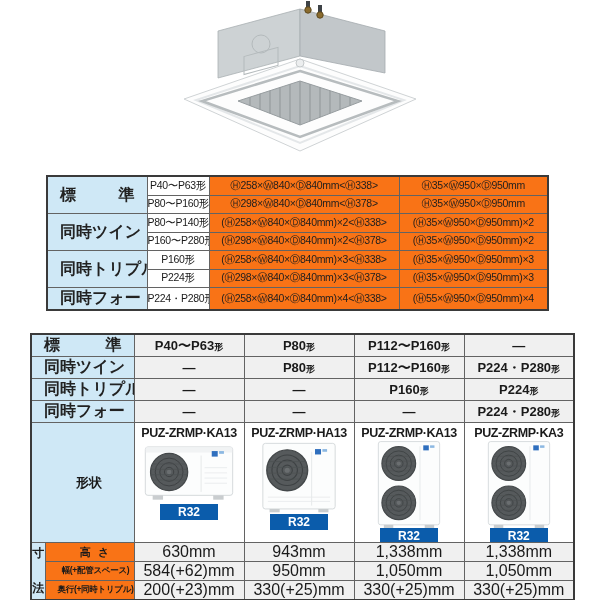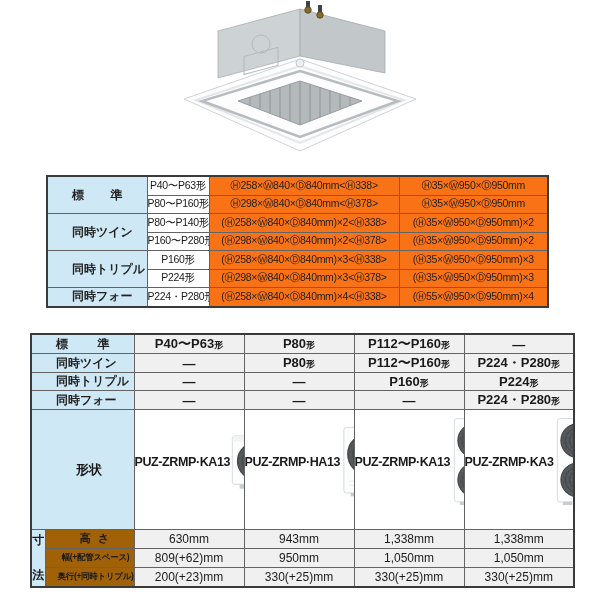--- a/index.html
+++ b/index.html
@@ -6,50 +6,50 @@
   #stage{position:relative;width:600px;height:600px;background:#fff;overflow:hidden;
          font-family:"Liberation Sans","DejaVu Sans",sans-serif;color:#1a1a1a;}
 
   
   .hero{position:absolute;left:160px;top:0px;width:280px;height:170px;}
 
   
   table{border-collapse:collapse;table-layout:fixed;}
   td{border:1px solid #636363;padding:0;overflow:hidden;white-space:nowrap;}
   .t-outer{border:2px solid #3a3a3a;}
-  .lbl{background:#cfe8f6;font-weight:bold;font-size:12px;text-align:justify;
-       text-align-last:justify;padding:0 24px;color:#222;}
+  .lbl{background:#cfe8f6;font-weight:bold;font-size:16px;text-align:justify;
+       text-align-last:justify;padding:0 12px;color:#222;}
 
   
   .t1{position:absolute;left:46px;top:175px;width:501px;}
   .t1 td{height:17.5px;text-align:center;}
   .t1 .typ{font-size:10.5px;background:#fff;letter-spacing:-0.3px;}
   .t1 .dim{font-size:10.5px;background:#f97316;letter-spacing:-0.3px;color:#1e1e1e;}
 
   
   .t2{position:absolute;left:30px;top:333px;width:543px;}
   .t2 td{text-align:center;}
   .t2 .sysrow td{height:17px;}
   .t2 .cellv{font-size:13px;font-weight:bold;background:#f0f0f0;}
   .t2 .cellv .sfx{font-size:9px;font-weight:bold;}
   .shape-lbl{background:#cfe8f6;font-weight:bold;font-size:13px;text-align:justify;
              text-align-last:justify;padding:0 44px;}
   .shape-cell{vertical-align:top;background:#fff;height:119px;}
-  .shape-inner{display:flex;flex-direction:row;align-items:center;height:101px;}
+  .shape-inner{display:flex;flex-direction:column;align-items:center;height:101px;}
   .model{font-size:12.5px;font-weight:bold;letter-spacing:-0.4px;padding-top:3px;}
   .imgwrap{flex:1;display:flex;align-items:center;justify-content:center;}
   .r32{background:#0b5cab;color:#fff;font-weight:bold;font-size:12px;width:58px;
        height:16px;line-height:16px;text-align:center;margin-bottom:5px;}
   .dimgrp{background:#cfe8f6;font-weight:bold;font-size:12px;}
   .dimgrp-inner{display:flex;flex-direction:column;justify-content:space-between;
                 align-items:center;height:52px;padding:2px 0;}
-  .sublbl{background:#a16207;font-weight:bold;text-align:left;padding-left:12px;}
+  .sublbl{background:#f97316;font-weight:bold;text-align:left;padding-left:12px;}
   .sublbl.big{font-size:11px;letter-spacing:2px;}
   .sublbl.small{font-size:8.5px;letter-spacing:-0.3px;margin-left:12px;}
-  .dimval{font-size:12px;background:#f0f0f0;}
+  .dimval{font-size:16px;background:#f0f0f0;}
   .t2 .dimrow td{height:17px;}
   svg{display:block;}
 </style>
 </head>
 <body>
 <div id="stage">
 
 <svg width="0" height="0" style="position:absolute" aria-hidden="true">
   <defs>
     <symbol id="fan" viewBox="0 0 60 60">
@@ -294,21 +294,21 @@
       </div>
     </td>
     <td class="sublbl big">高 さ</td>
     <td class="dimval">630mm</td>
     <td class="dimval">943mm</td>
     <td class="dimval">1,338mm</td>
     <td class="dimval">1,338mm</td>
   </tr>
   <tr class="dimrow">
     <td class="sublbl small">幅(+配管スペース)</td>
-    <td class="dimval">809(+62)mm</td>
+    <td class="dimval">584(+62)mm</td>
     <td class="dimval">950mm</td>
     <td class="dimval">1,050mm</td>
     <td class="dimval">1,050mm</td>
   </tr>
   <tr class="dimrow">
     <td class="sublbl small">奥行(+同時トリプル)</td>
     <td class="dimval">200(+23)mm</td>
     <td class="dimval">330(+25)mm</td>
     <td class="dimval">330(+25)mm</td>
     <td class="dimval">330(+25)mm</td>

